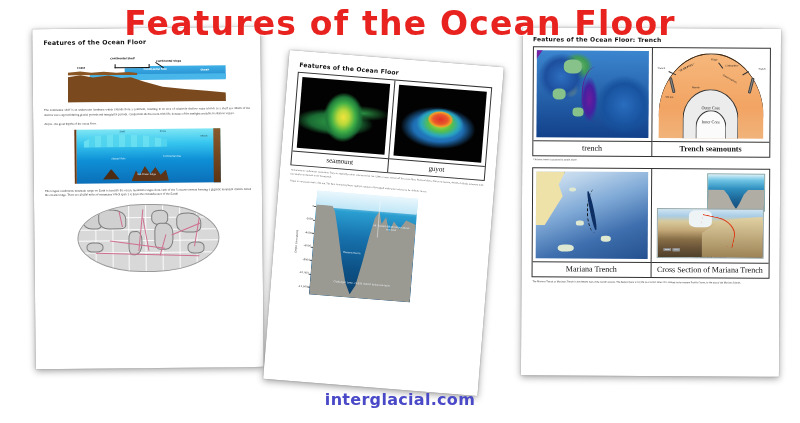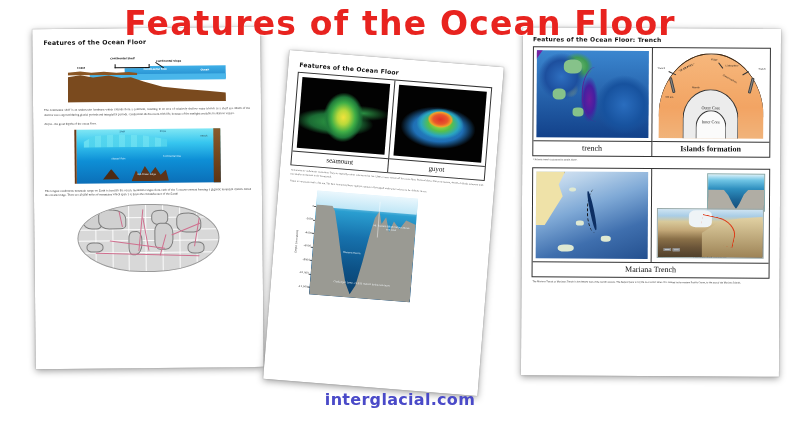--- a/index.html
+++ b/index.html
@@ -534,21 +534,21 @@
             <div class="el big" style="left:50%;top:62%;transform:translateX(-50%)">Outer Core</div>
             <div class="el big" style="left:50%;top:78%;transform:translateX(-50%);text-align:center">Inner Core</div>
             <div class="lead" style="left:12%;top:23%;width:8px;transform:rotate(24deg)"></div>
             <div class="lead" style="left:57%;top:13%;width:7px;transform:rotate(52deg)"></div>
             <div class="lead" style="left:84%;top:23%;width:7px;transform:rotate(150deg)"></div>
           </div>
         </div>
       </div>
       <div class="trow">
         <div class="tcell cap-cell">trench</div>
-        <div class="tcell cap-cell bold">Islands formation</div>
+        <div class="tcell cap-cell bold">Trench seamounts</div>
       </div>
     </div>
 
     <div class="footnote body-txt">*Atlantic trench is pictured in purple above.</div>
 
     <div class="tbl">
       <div class="trow">
         <div class="tcell img-cell">
           <div class="mariana-map">
             <div class="yellowland"></div>
@@ -573,20 +573,21 @@
                 <div class="sw"></div>
                 <div class="sw"></div>
               </div>
               <div class="xcap">Cross-Section Sketch of Mariana Arc</div>
             </div>
           </div>
         </div>
       </div>
       <div class="trow">
         <div class="tcell cap-cell">Mariana Trench</div>
+        <div class="tcell cap-cell">Cross Section of Mariana Trench</div>
       </div>
     </div>
 
     <div class="caption-para">The Mariana Trench or Marianas Trench is the deepest part of the world's oceans. The deepest point is 10,994 m or 6.831 miles.  It is located in the western Pacific Ocean, to the east of the Mariana Islands.</div>
   </div>
 
   <div id="main-title">Features of the Ocean Floor</div>
 
   <div id="site-url">interglacial.com</div>
 

